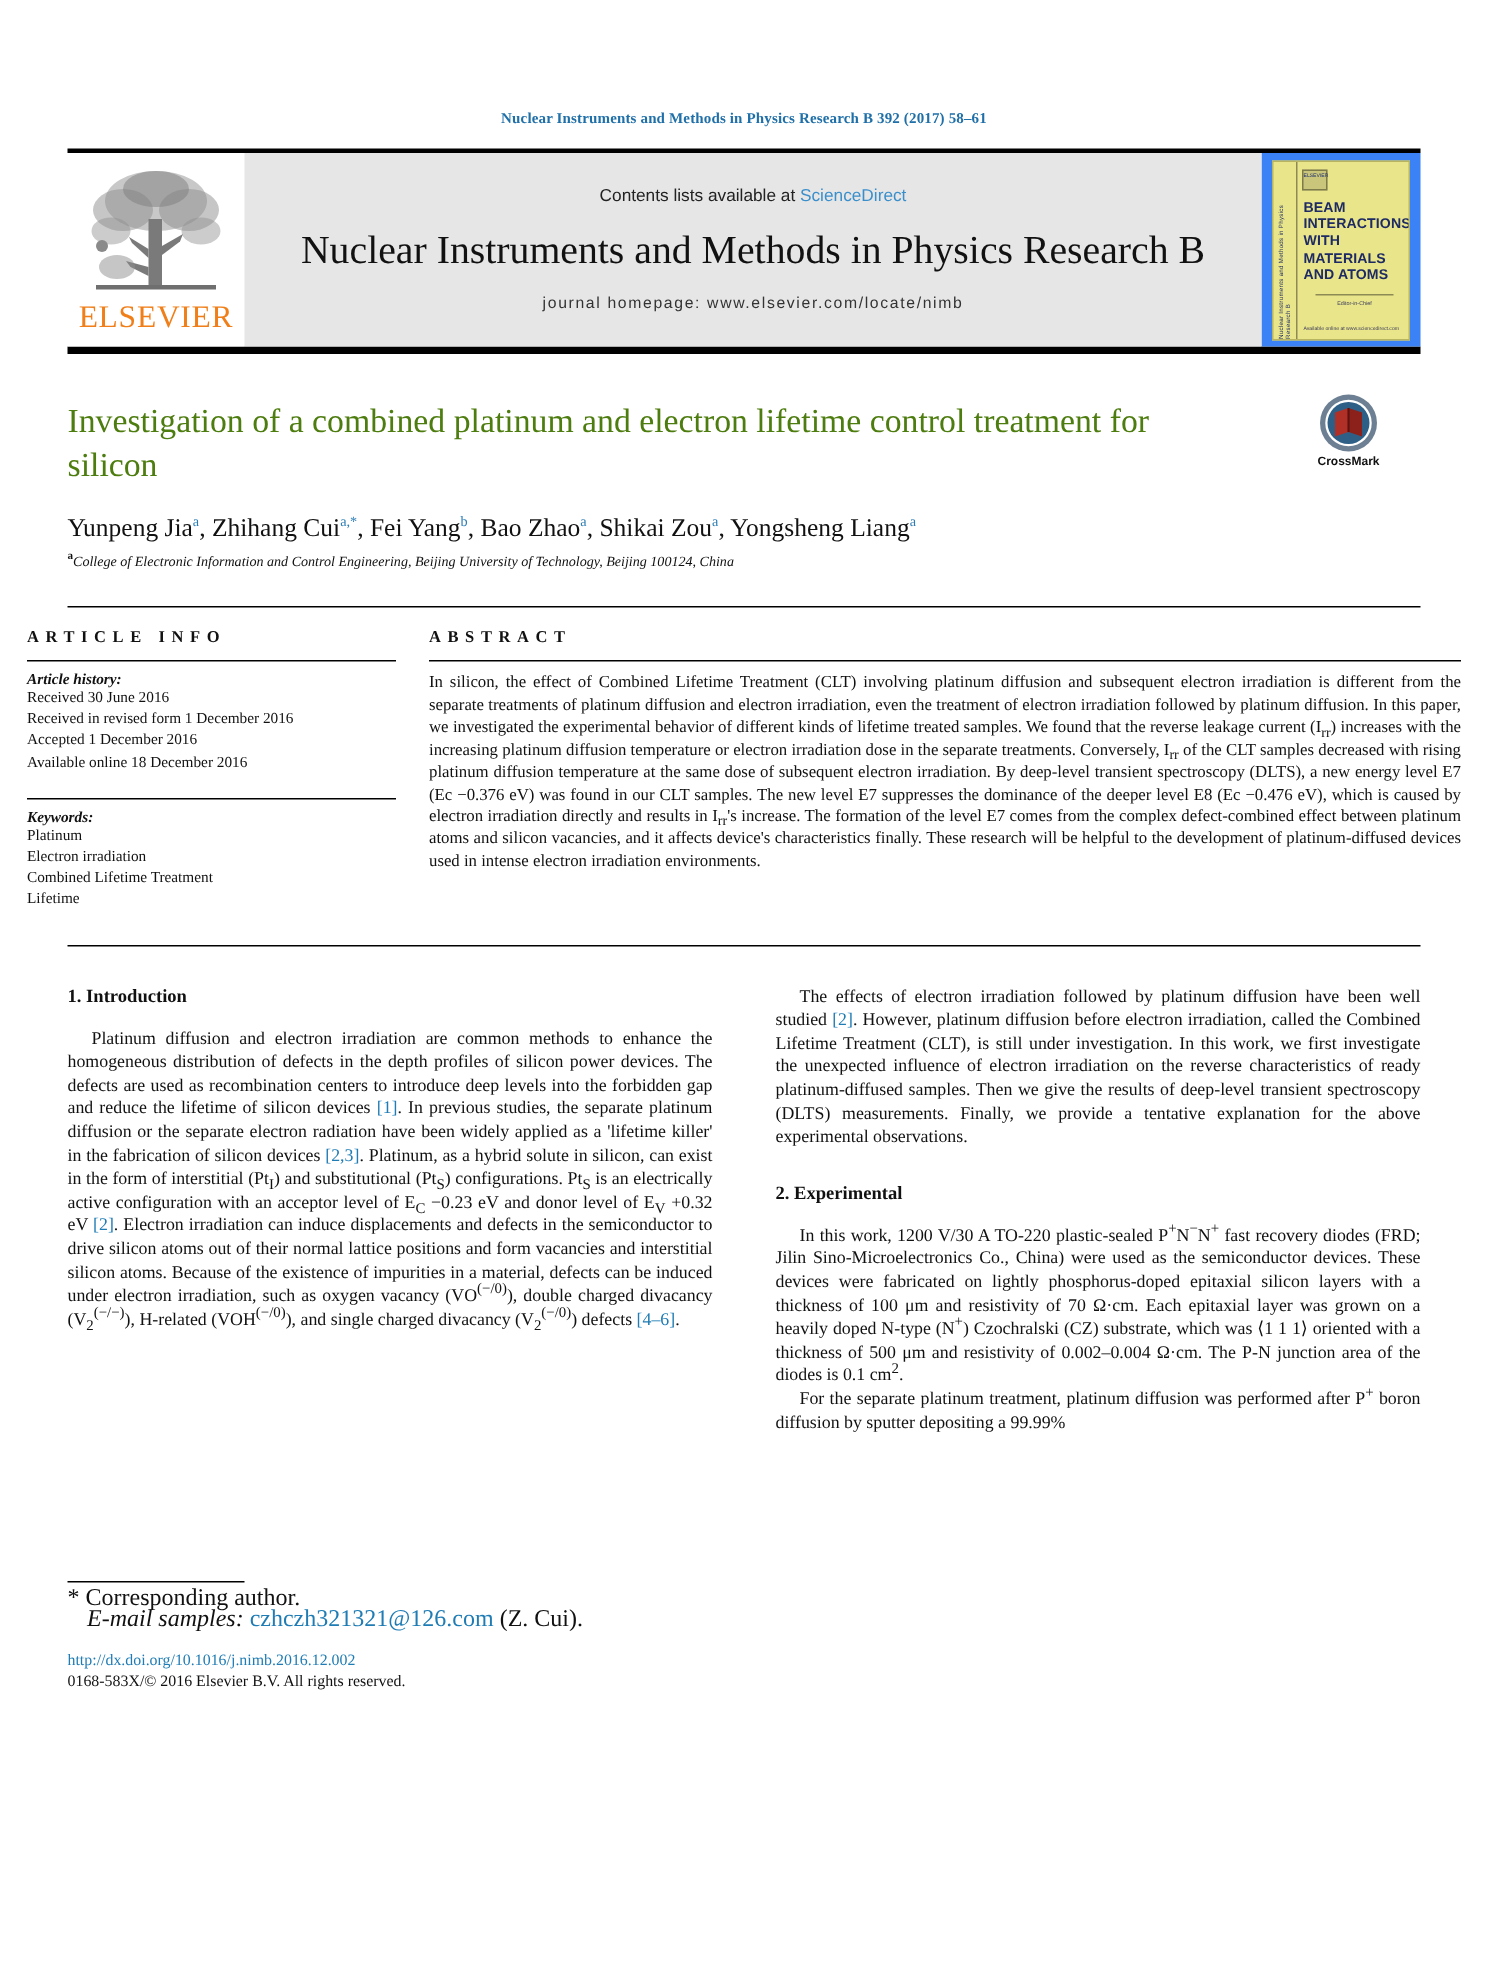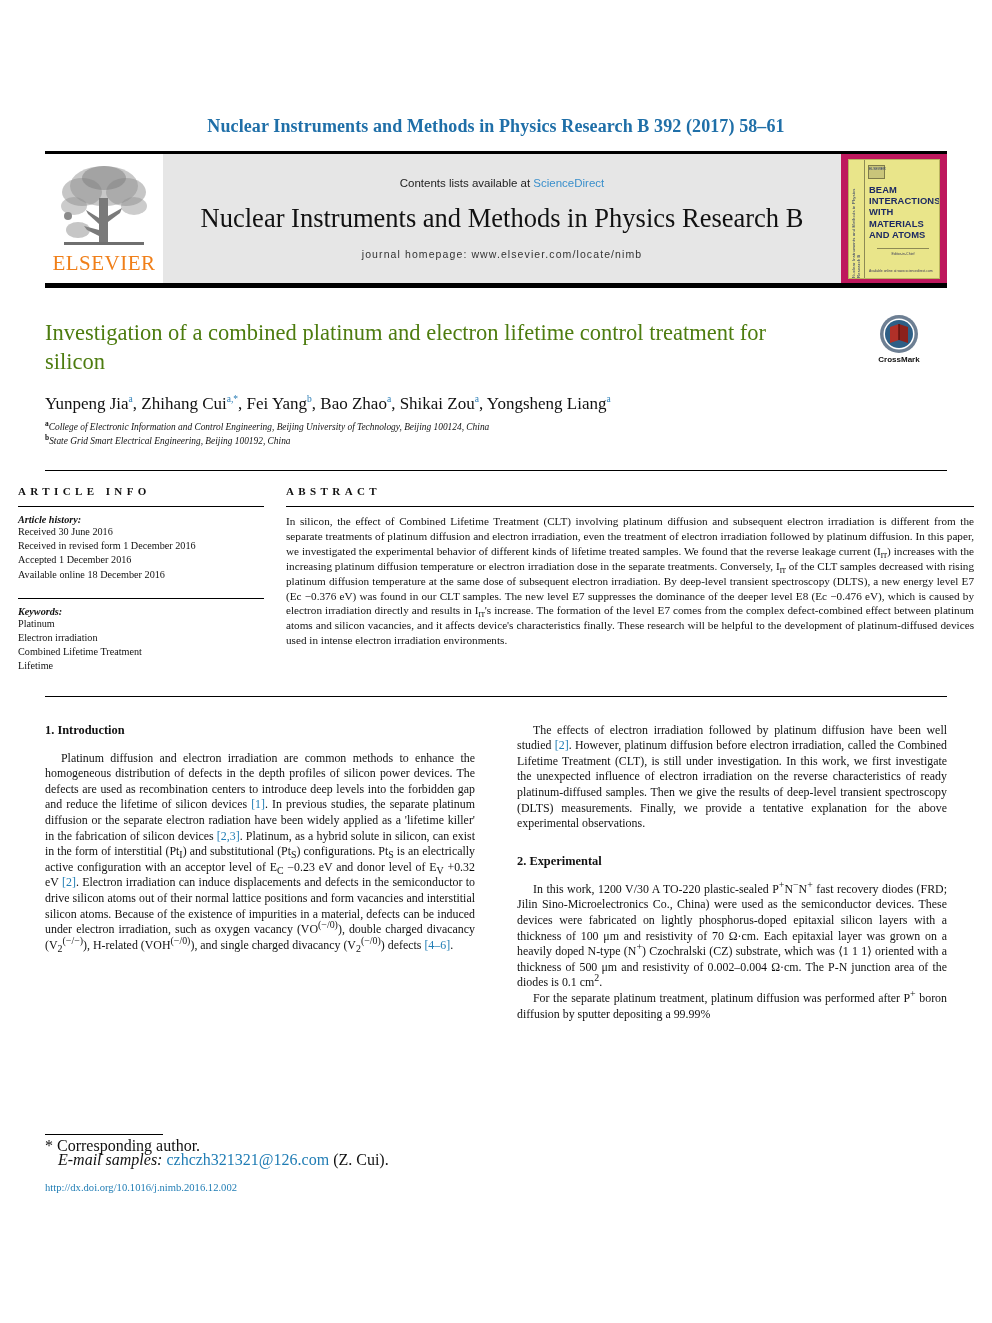--- a/index.html
+++ b/index.html
@@ -12,23 +12,23 @@
     color: #000000;
     position: relative;
     overflow: hidden;
   }
   .page { width: 992px; height: 1323px; position: relative; padding: 0; }
 
   
   .running-head {
     text-align: center;
     color: #1f6fa8;
-    font-size: 18px;
+    font-size: 10px;
     font-weight: bold;
-    padding-top: 116px;
+    padding-top: 74px;
     letter-spacing: .1px;
   }
 
   
   .masthead {
     margin: 14px 45px 0 45px;
     border-top: 3px solid #000;
     display: flex;
     flex-direction: row;
     align-items: stretch;
@@ -82,21 +82,21 @@
     color: #333;
     letter-spacing: 1.1px;
     margin-bottom: 4px;
   }
   .cover-block {
     width: 106px;
     flex: 0 0 106px;
     display: flex;
     align-items: center;
     justify-content: center;
-    background: #be185d;
+    background: #3b82f6;
   }
   .cover {
     width: 92px; height: 120px;
     background: #e9e58a;
     border: 1px solid #b9b45f;
     position: relative;
     overflow: hidden;
   }
   .cover .spine {
     position:absolute; left: 15px; top:0; bottom:0; width:1px; background:#8d8a55;
@@ -351,23 +351,20 @@
       <span><span>Zhihang Cui</span><sup>a,*</sup></span>,
       <span><span>Fei Yang</span><sup>b</sup></span>,
       <span><span>Bao Zhao</span><sup>a</sup></span>,
       <span><span>Shikai Zou</span><sup>a</sup></span>,
       <span><span>Yongsheng Liang</span><sup>a</sup></span>
     </div>
 
     <div class="affil">
       <sup>a</sup><span>College of Electronic Information and Control Engineering, Beijing University of Technology, Beijing 100124, China</span>
     </div>
-    <div class="affil" style="margin-top:1px">
-      <sup>b</sup><span>State Grid Smart Electrical Engineering, Beijing 100192, China</span>
-    </div>
   </div>
 
   <div class="info-rule-top"></div>
   <div class="info-area">
 
     <div class="col-info">
       <div class="sec-head">ARTICLE INFO</div>
       <div class="thin-rule"></div>
       <div class="hist-title">Article history:</div>
       <div class="info-list">
@@ -411,20 +408,21 @@
           <span>*</span>
           <span>Corresponding author.</span>
         </div>
         <div class="fn-line" style="padding-left:13px">
           <span class="em">E-mail samples:</span>
           <span class="cite">czhczh321321@126.com</span>
           <span>(Z. Cui).</span>
         </div>
         <div class="footer-block">
           <div class="doi">http://dx.doi.org/10.1016/j.nimb.2016.12.002</div>
+          <div class="issn">0168-583X/© 2016 Elsevier B.V. All rights reserved.</div>
         </div>
       </div>
     </div>
 
     <div class="bcol">
       <p class="btext">The effects of electron irradiation followed by platinum diffusion have been well studied <span class="cite">[2]</span>. However, platinum diffusion before electron irradiation, called the Combined Lifetime Treatment (CLT), is still under investigation. In this work, we first investigate the unexpected influence of electron irradiation on the reverse characteristics of ready platinum-diffused samples. Then we give the results of deep-level transient spectroscopy (DLTS) measurements. Finally, we provide a tentative explanation for the above experimental observations.</p>
 
       <div class="bhead spaced">2. Experimental</div>
 
       <p class="btext">In this work, 1200 V/30 A TO-220 plastic-sealed P<sup>+</sup>N<sup>−</sup>N<sup>+</sup> fast recovery diodes (FRD; Jilin Sino-Microelectronics Co., China) were used as the semiconductor devices. These devices were fabricated on lightly phosphorus-doped epitaxial silicon layers with a thickness of 100 μm and resistivity of 70 Ω·cm. Each epitaxial layer was grown on a heavily doped N-type (N<sup>+</sup>) Czochralski (CZ) substrate, which was ⟨1 1 1⟩ oriented with a thickness of 500 μm and resistivity of 0.002–0.004 Ω·cm. The P-N junction area of the diodes is 0.1 cm<sup>2</sup>.</p>

